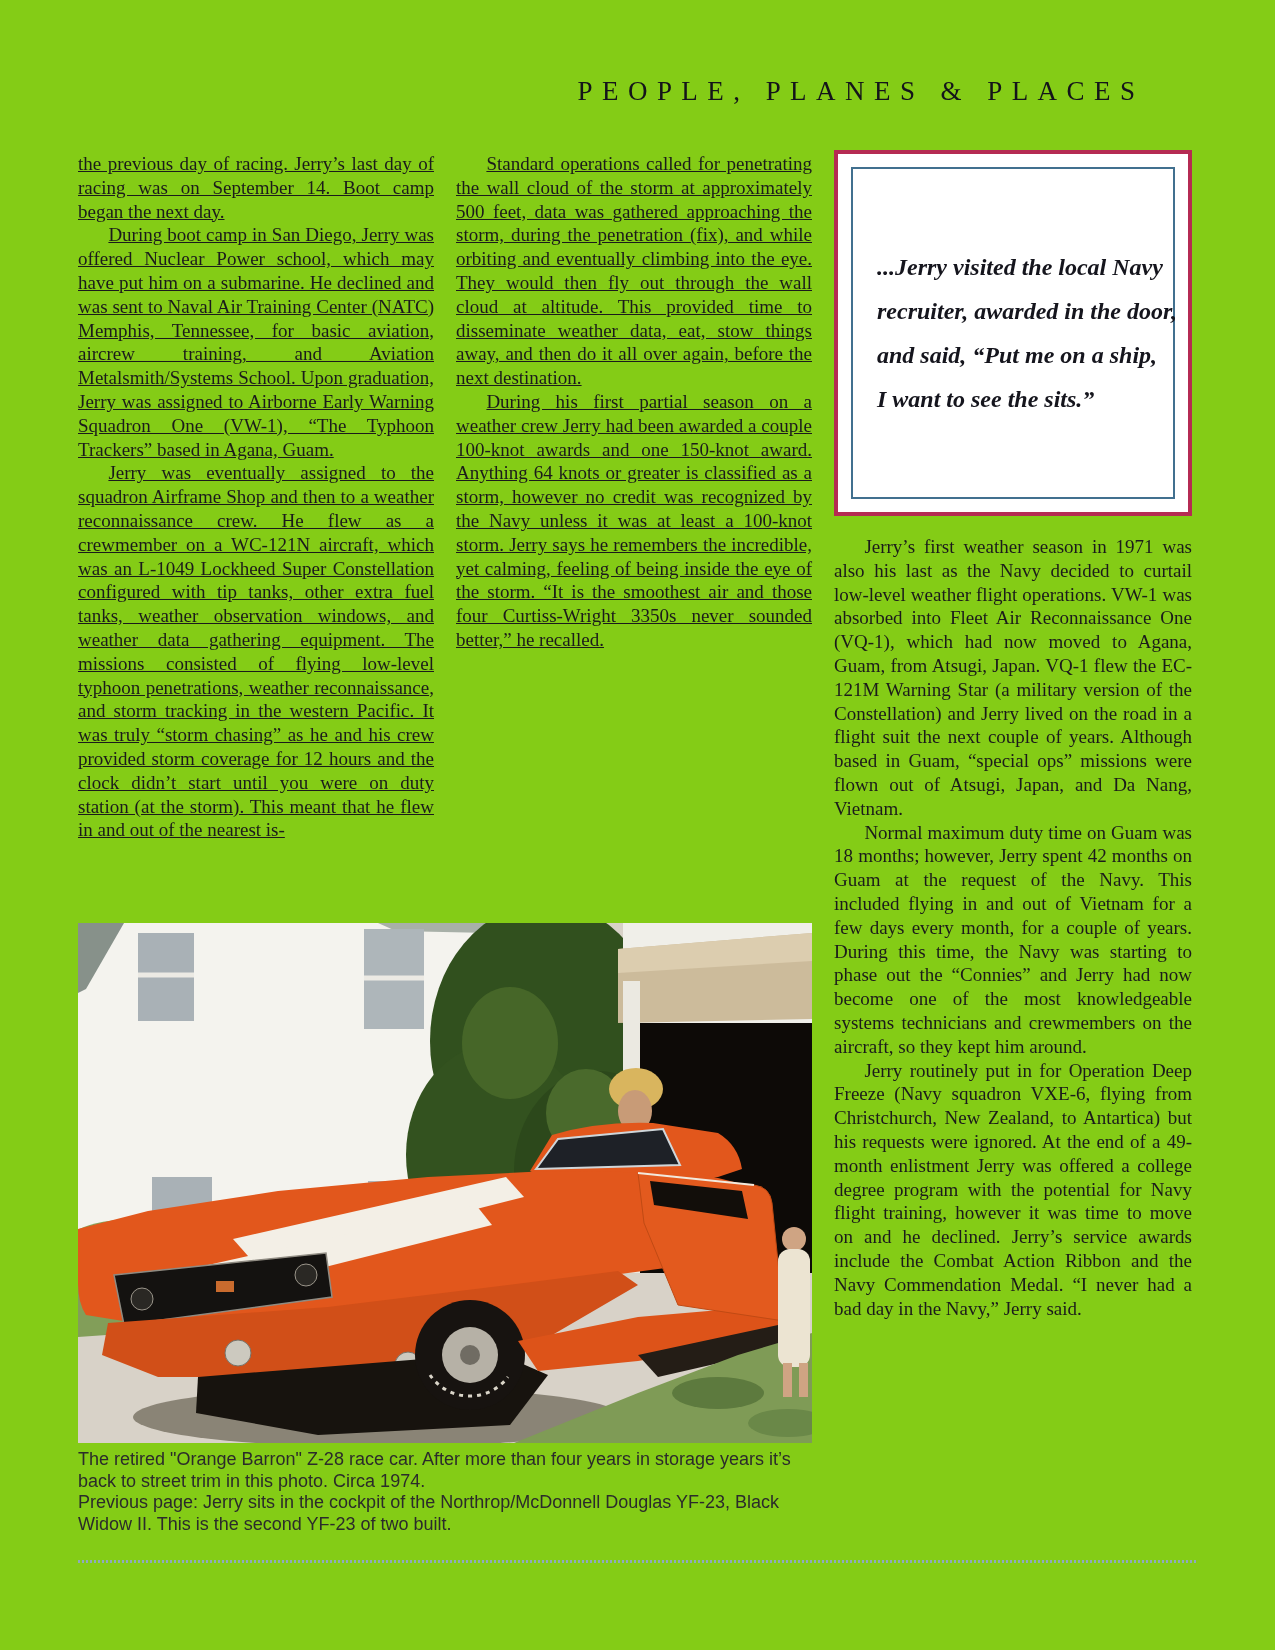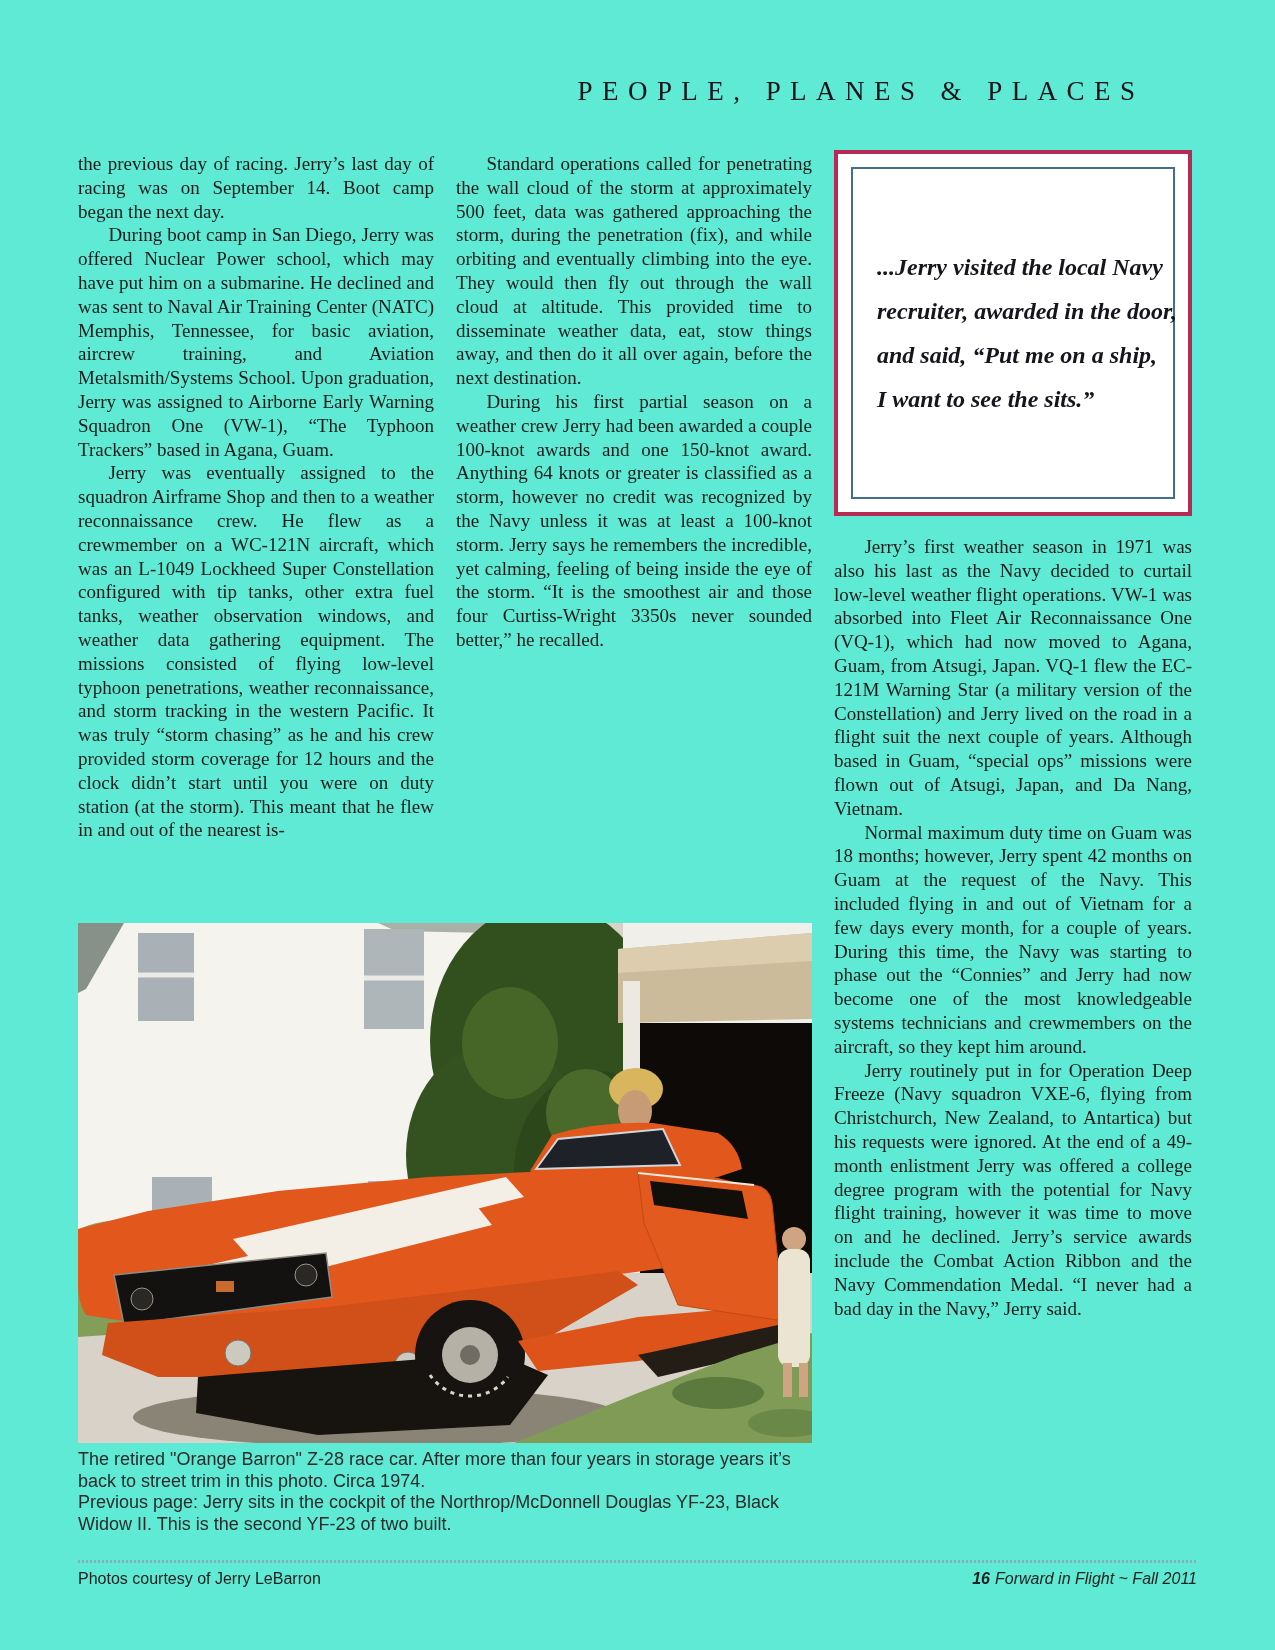--- a/index.html
+++ b/index.html
@@ -1,21 +1,21 @@
 <!DOCTYPE html>
 <html><head>
 <meta charset="utf-8">
 <style>
   html,body{margin:0;padding:0;background:#ffffff;}
-  .page{position:relative;width:1275px;height:1650px;background:#5eead4;overflow:hidden;
+  .page{position:relative;width:1275px;height:1650px;background:#84cc16;overflow:hidden;
         font-family:"Liberation Serif",serif;}
   .page-title{position:absolute;top:78px;right:140px;font:400 27px/1 "Liberation Serif",serif;
         letter-spacing:0.35em;margin-right:-0.35em;color:#14141a;white-space:nowrap;}
   .col{position:absolute;width:356px;font:19px/23.8px "Liberation Serif",serif;
-        text-align:justify;color:#1b1b1b;}
+        text-align:justify;color:#1b1b1b;text-decoration:underline;}
   .col p{margin:0;text-indent:1.6em;}
   .col p.cont{text-indent:0;}
   .col1{left:78px;top:152px;}
   .col2{left:456px;top:152px;}
   .col3wrap{position:absolute;left:834px;top:150px;width:358px;}
   .pullquote{box-sizing:border-box;width:358px;height:366px;border:4px solid #b52b53;
         padding:13px;background:#ffffff;}
   .pq-inner{box-sizing:border-box;height:100%;border:2px solid #41708f;display:flex;
         flex-direction:column;justify-content:center;gap:20px;padding:8px 24px;}
   .pq-line{font:italic 700 24px/24px "Liberation Serif",serif;color:#15151d;white-space:nowrap;}
@@ -157,19 +157,15 @@
     </g>
   </svg>
 
   <div class="captions">
     <p>The retired "Orange Barron" Z-28 race car. After more than four years in storage years it’s back to street trim in this photo. Circa 1974.</p>
     <p>Previous page: Jerry sits in the cockpit of the Northrop/McDonnell Douglas YF-23, Black Widow II. This is the second YF-23 of two built.</p>
   </div>
 
   <div class="footer">
     <div class="footer-rule"></div>
-    <div class="footer-row">
-      <span>Photos courtesy of Jerry LeBarron</span>
-      <span class="footer-right"><span class="pgnum">16</span><span>Forward in Flight ~ Fall 2011</span></span>
-    </div>
   </div>
 
 </div>
 
 </body></html>

